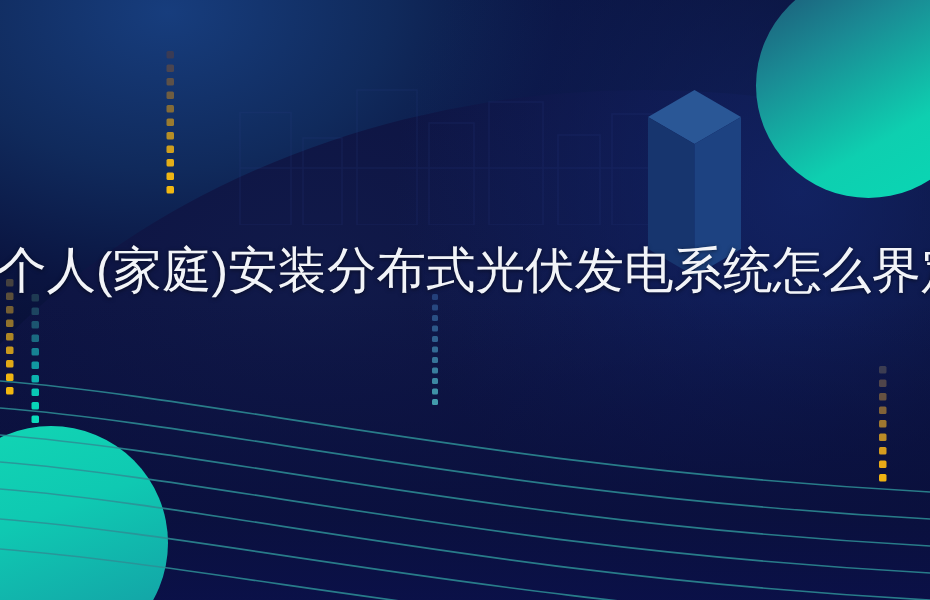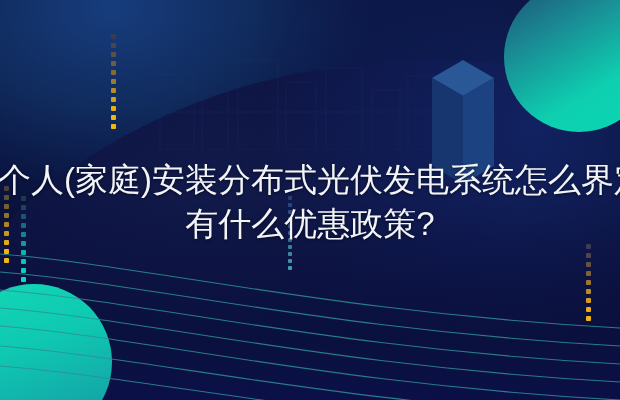--- a/index.html
+++ b/index.html
@@ -231,16 +231,15 @@
     <i style="background:#336a93"></i>
     <i style="background:#367498"></i>
     <i style="background:#397e9d"></i>
     <i style="background:#3c88a2"></i>
     <i style="background:#3f92a7"></i>
     <i style="background:#429cac"></i>
   </div>
 
   <div class="headline">
     <span class="line line1">个人(家庭)安装分布式光伏发电系统怎么界定?</span>
-    <span class="line line2">有什么优惠政策?</span>
   </div>
 
 </div>
 
 </body></html>

